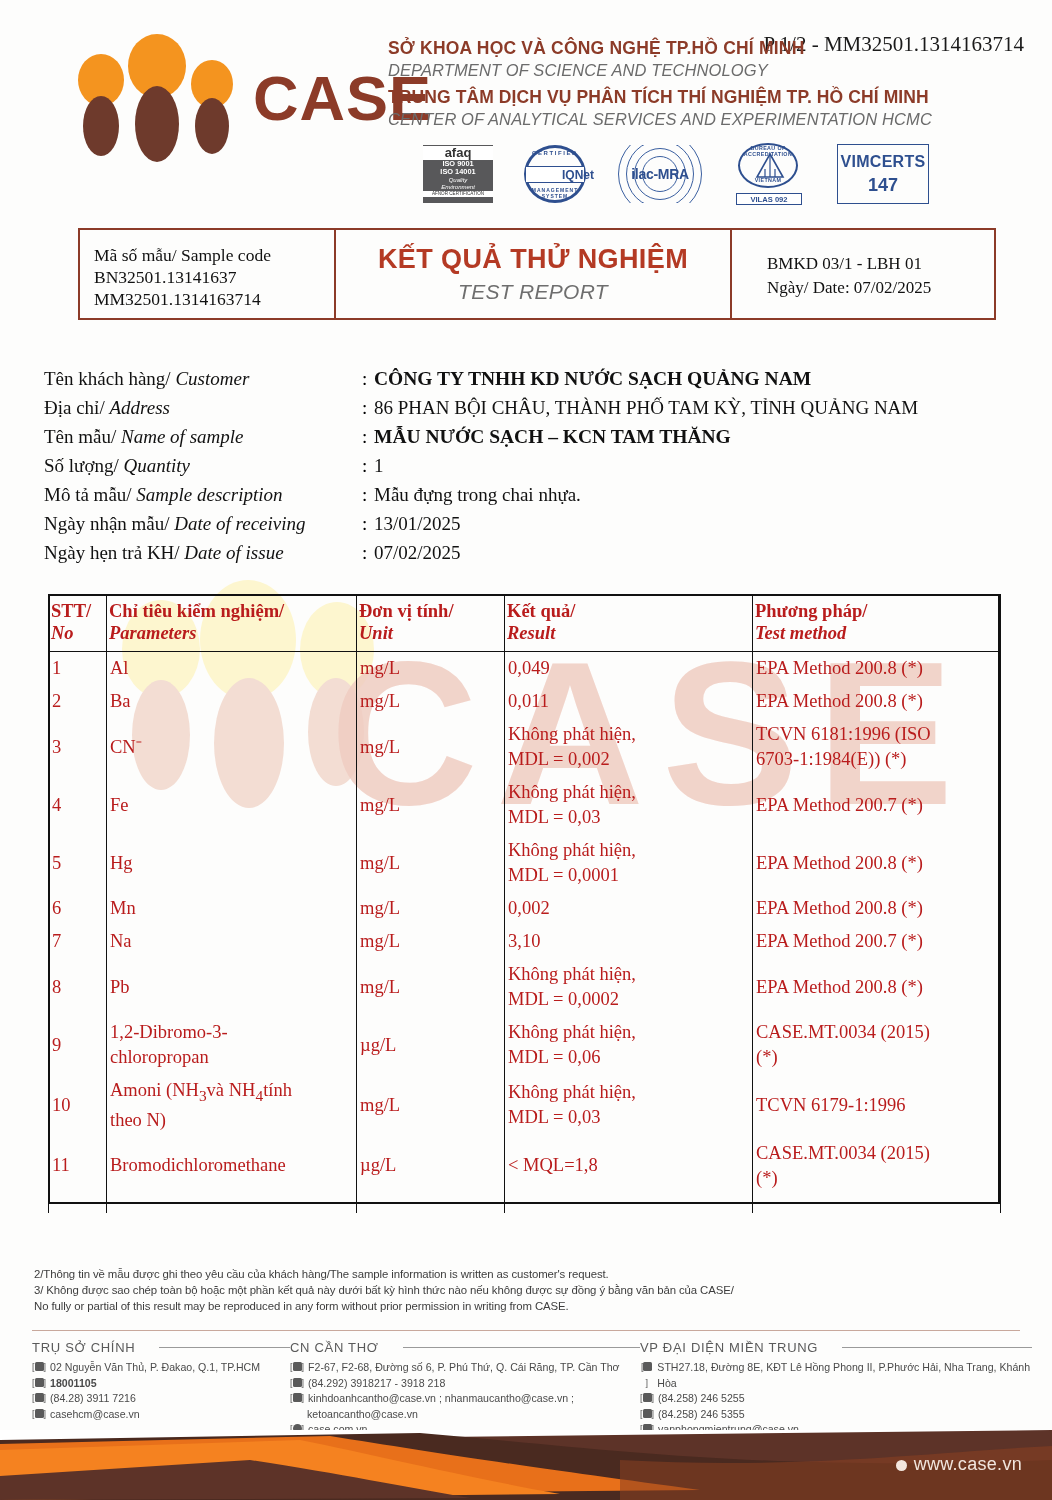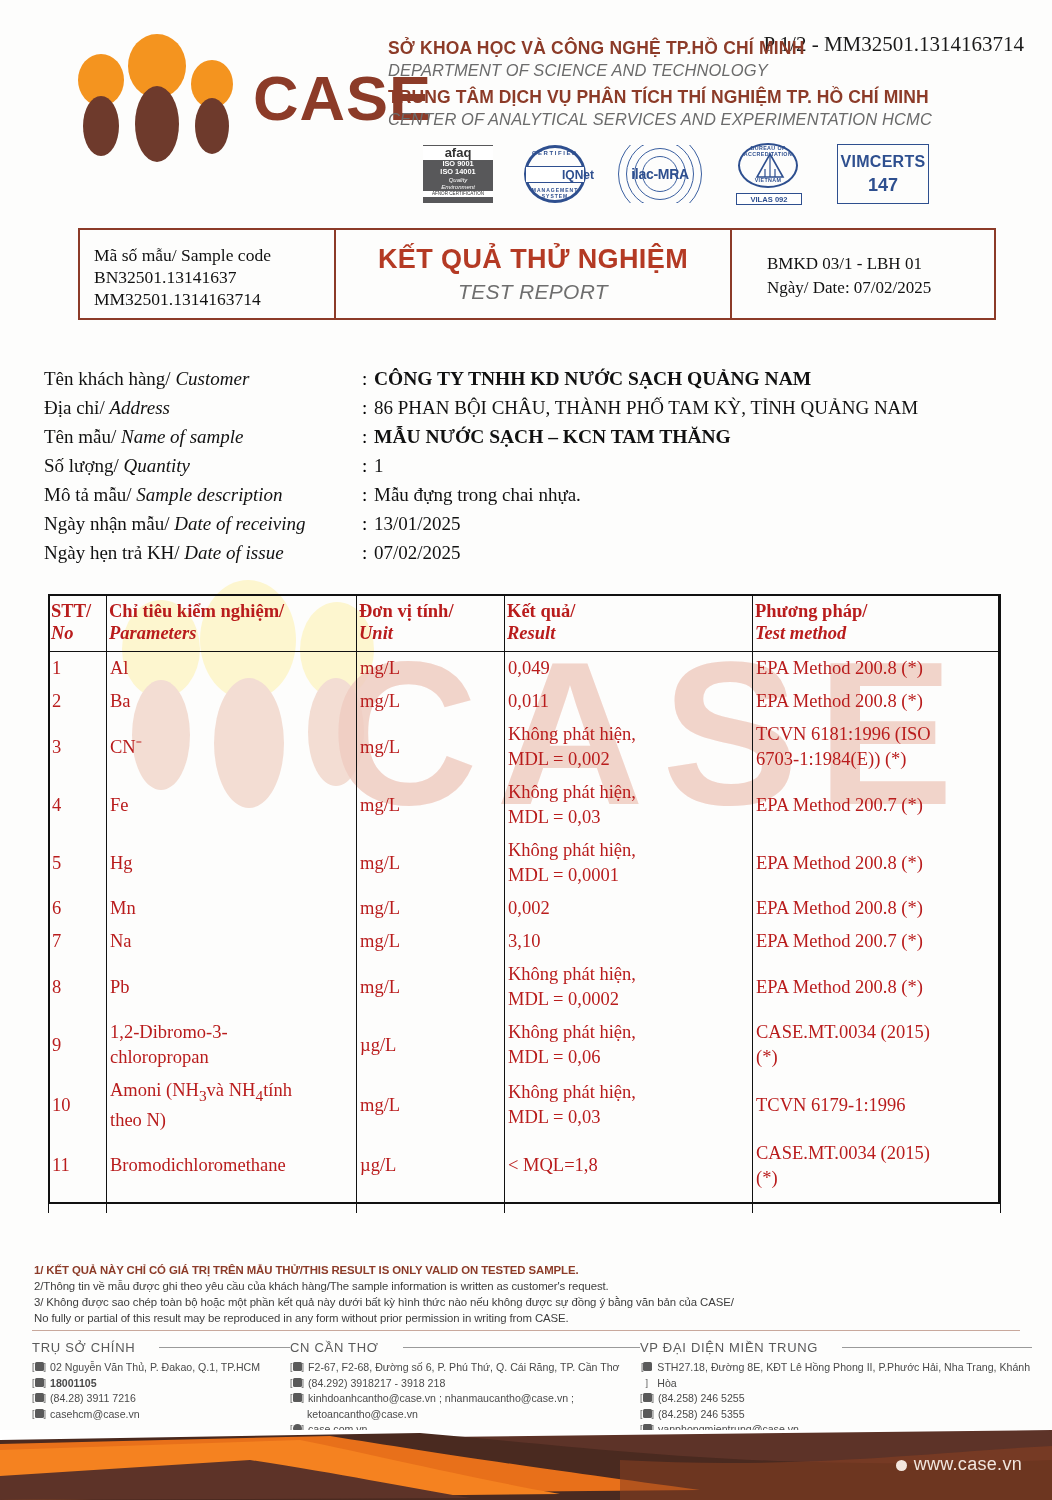--- a/index.html
+++ b/index.html
@@ -530,21 +530,20 @@
             <td>µg/L</td>
             <td>&lt; MQL=1,8</td>
             <td>CASE.MT.0034 (2015)<br>(*)</td>
           </tr>
         </tbody>
     </table>
   </div>
   <div class="tbl-outer"></div>
 
   <div class="notes" id="notes">
-      <div class="n1">1/ KẾT QUẢ NÀY CHỈ CÓ GIÁ TRỊ TRÊN MẪU THỬ/THIS RESULT IS ONLY VALID ON TESTED SAMPLE.</div>
       <div class="n">2/Thông tin về mẫu được ghi theo yêu cầu của khách hàng/The sample information is written as customer's request.</div>
       <div class="n">3/ Không được sao chép toàn bộ hoặc một phần kết quả này dưới bất kỳ hình thức nào nếu không được sự đồng ý bằng văn bản của CASE/</div>
       <div class="n">No fully or partial of this result may be reproduced in any form without prior permission in writing from CASE.</div>
     </div>
 
   <div class="rule"></div>
 
   <div class="contacts" id="contacts">
       <div class="ccol a">
         <div class="ctitle">

